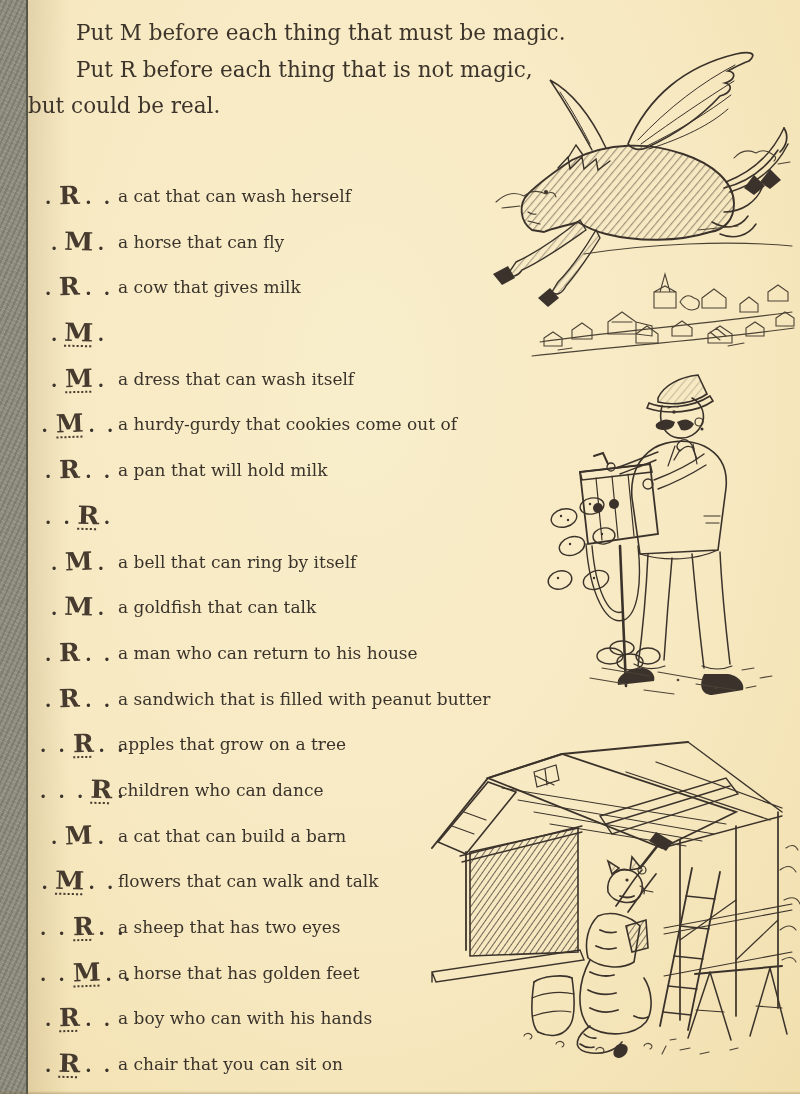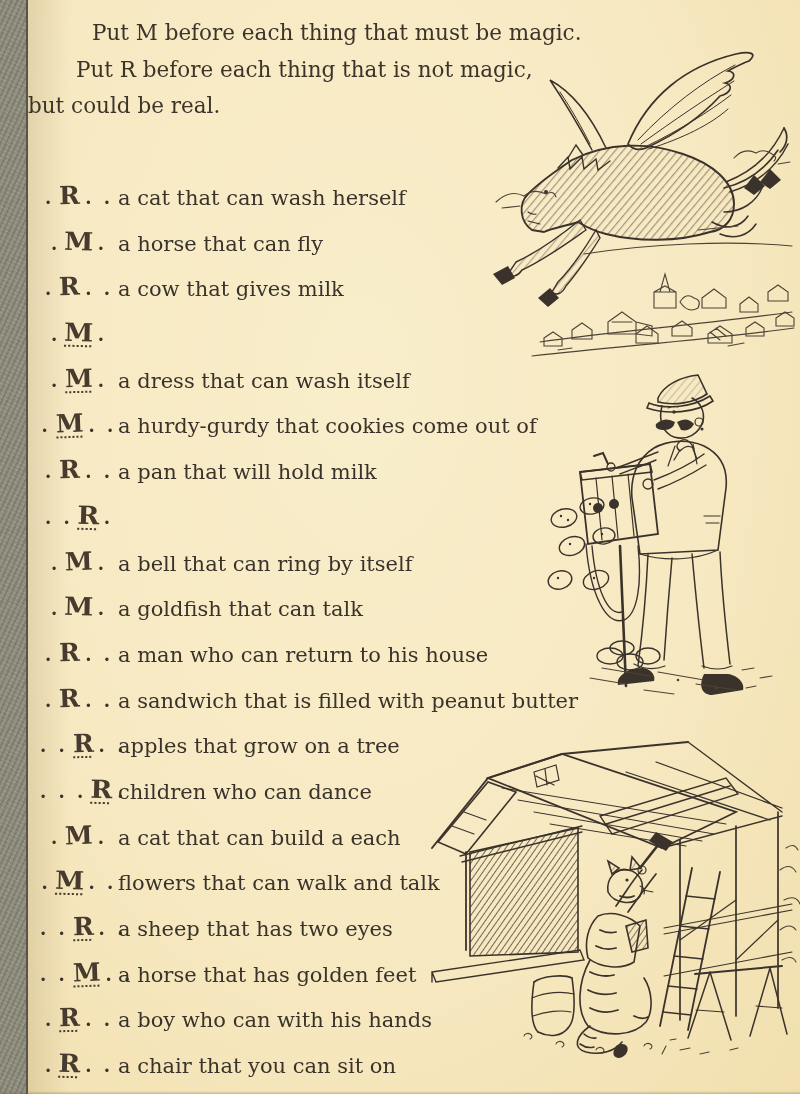--- a/index.html
+++ b/index.html
@@ -21,39 +21,39 @@
   .gutter-shadow{
     position:absolute;left:28px;top:0;width:42px;height:1094px;pointer-events:none;
     background:linear-gradient(90deg, rgba(140,118,76,.18), rgba(140,118,76,0));
   }
   .bottom-edge{
     position:absolute;left:0;bottom:0;width:800px;height:3px;
     background:linear-gradient(180deg, rgba(0,0,0,0), rgba(120,100,58,.35));
   }
   
   .instr{position:absolute;white-space:nowrap;font-size:21.5px;line-height:26px;color:#3c342b;}
-  .instr-1{left:92px;top:20px;}
+  .instr-1{left:76px;top:20px;}
   .instr-2{left:76px;top:57px;}
   .instr-3{left:28px;top:93px;}
 
   
   .items{position:absolute;left:0;top:181px;width:620px;margin:0;padding:0;list-style:none;}
   .item-row{position:relative;height:45.7px;}
   .answer{position:absolute;left:40px;top:0px;width:78px;text-align:center;white-space:nowrap;}
   .answer-dots{font-size:18px;font-weight:700;letter-spacing:3px;color:#3d352c;vertical-align:baseline;}
   .answer-dots.pre{margin-right:5px;}
   .answer-dots.post{margin-left:5px;}
   .answer-letter{
     display:inline-block;font-size:25px;font-weight:700;color:#463b2e;
     transform:rotate(-1.2deg);letter-spacing:0;line-height:30px;
   }
   .item-row:nth-child(2n) .answer-letter{transform:rotate(1.4deg) scaleX(1.05);}
   .item-row:nth-child(3n) .answer-letter{transform:rotate(-2deg);}
   .answer-letter.dotted-under{text-decoration:underline dotted 2px;text-underline-offset:4px;}
-  .item-text{position:absolute;left:118px;top:5px;font-size:21px;white-space:nowrap;color:#3a332b;}
+  .item-text{position:absolute;left:118px;top:5px;font-size:17px;white-space:nowrap;color:#3a332b;}
 
   .illus{position:absolute;}
   .illus-horse{left:488px;top:40px;}
   .illus-grinder{left:546px;top:368px;}
   .illus-cat{left:430px;top:720px;}
   svg{display:block;}
 </style>
 </head>
 <body>
 
@@ -129,21 +129,21 @@
       <span class="item-text">apples that grow on a tree</span>
     </li>
 
     <li class="item-row">
       <span class="answer"><span class="answer-dots pre">. . .</span><span class="answer-letter dotted-under">R</span><span class="answer-dots post">.</span></span>
       <span class="item-text">children who can dance</span>
     </li>
 
     <li class="item-row">
       <span class="answer"><span class="answer-dots pre">.</span><span class="answer-letter">M</span><span class="answer-dots post">.</span></span>
-      <span class="item-text">a cat that can build a each</span>
+      <span class="item-text">a cat that can build a barn</span>
     </li>
 
     <li class="item-row">
       <span class="answer"><span class="answer-dots pre">.</span><span class="answer-letter dotted-under">M</span><span class="answer-dots post">. .</span></span>
       <span class="item-text">flowers that can walk and talk</span>
     </li>
 
     <li class="item-row">
       <span class="answer"><span class="answer-dots pre">. .</span><span class="answer-letter dotted-under">R</span><span class="answer-dots post">. .</span></span>
       <span class="item-text">a sheep that has two eyes</span>

